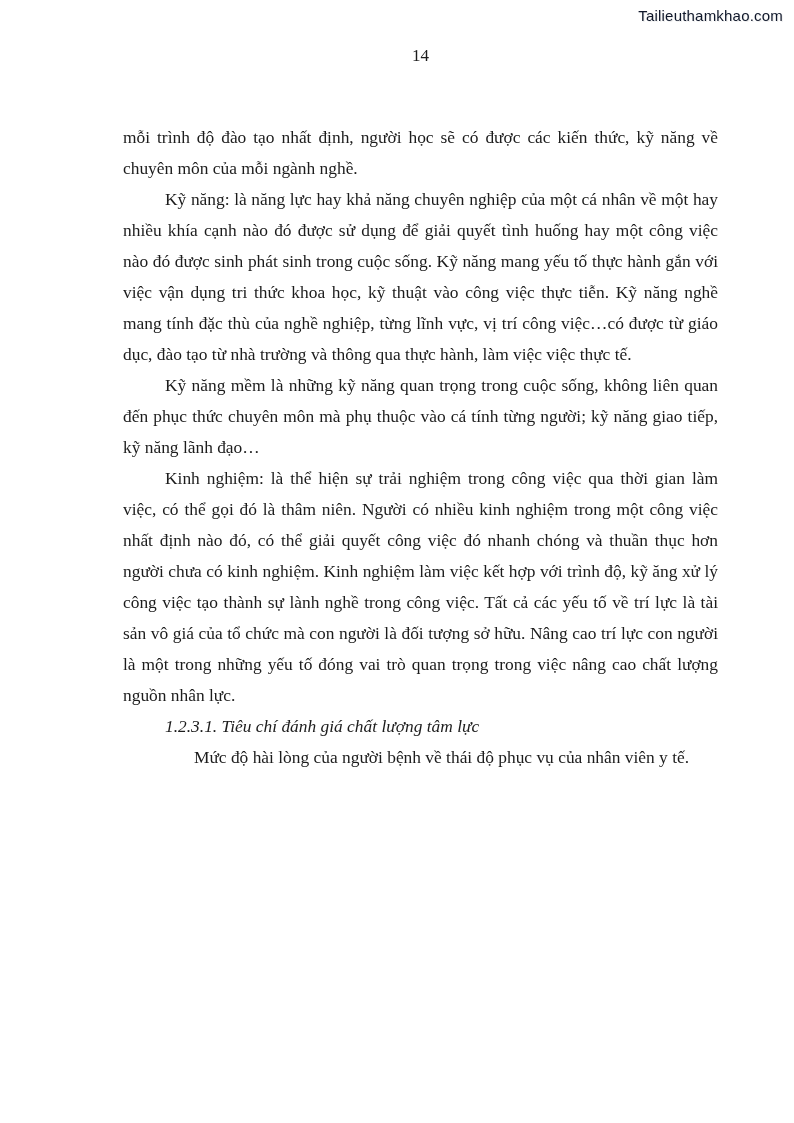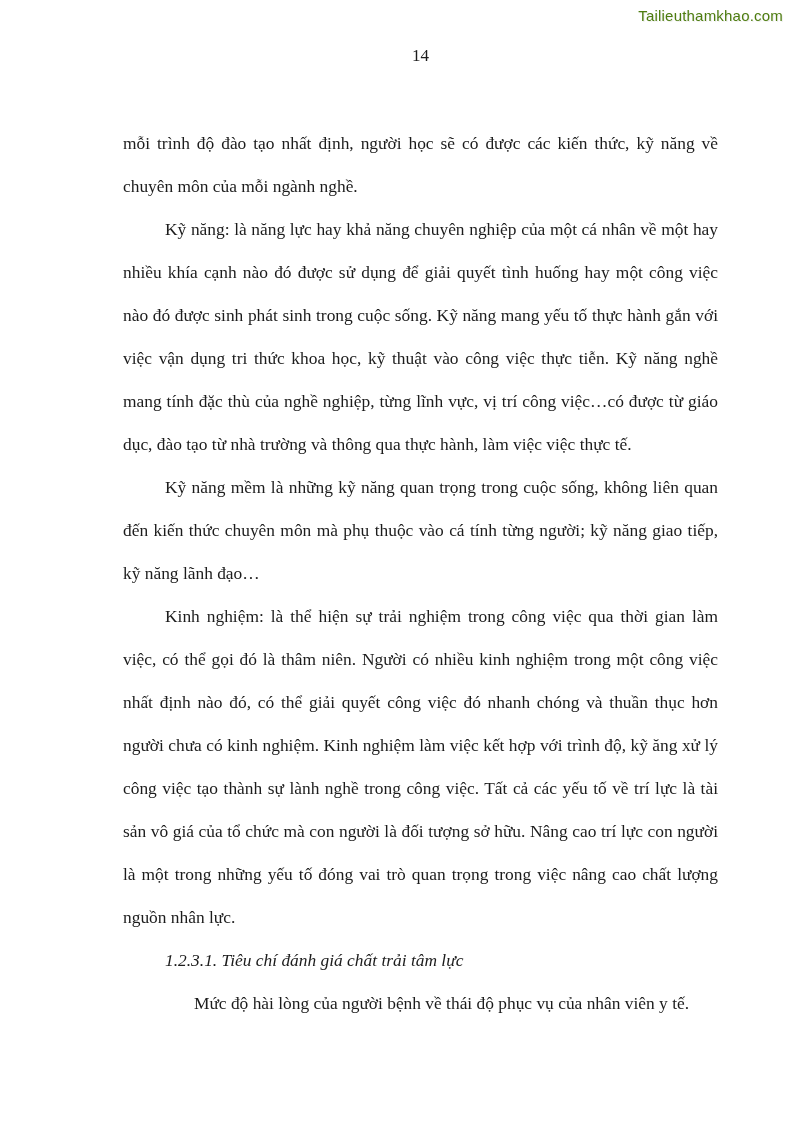--- a/index.html
+++ b/index.html
@@ -9,35 +9,35 @@
     position: relative;
     font-family: "Liberation Serif", "DejaVu Serif", serif;
     color: #1c1c1c;
     overflow: hidden;
   }
   .watermark {
     position: absolute;
     top: 7px; right: 11px;
     font-family: "Liberation Sans", "DejaVu Sans", sans-serif;
     font-size: 15px;
-    color: #4d7c0f;
+    color: #0f172a;
     text-shadow: 1px 1px 0 #efefef;
     letter-spacing: 0.2px;
   }
   .page-number {
     position: absolute;
     top: 46px; left: 123px; width: 595px;
     text-align: center;
     font-size: 17px;
   }
   .content {
     position: absolute;
     top: 122px; left: 123px; width: 595px;
     font-size: 17.4px;
-    line-height: 43px;
+    line-height: 31px;
     text-align: justify;
   }
   .content p { margin: 0; }
   .paragraph { text-indent: 42px; }
   .paragraph-no-indent { text-indent: 0; }
   .heading-italic {
     text-indent: 42px;
     font-style: italic;
     text-align: left;
   }
@@ -55,17 +55,17 @@
 </head>
 <body>
 
 <div class="watermark">Tailieuthamkhao.com</div>
 
 <div class="page-number">14</div>
 
 <div class="content">
   <p class="paragraph-no-indent">mỗi trình độ đào tạo nhất định, người học sẽ có được các kiến thức, kỹ năng về chuyên môn của mỗi ngành nghề.</p>
   <p class="paragraph">Kỹ năng: là năng lực hay khả năng chuyên nghiệp của một cá nhân về một hay nhiều khía cạnh nào đó được sử dụng để giải quyết tình huống hay một công việc nào đó được sinh phát sinh trong cuộc sống. Kỹ năng mang yếu tố thực hành gắn với việc vận dụng tri thức khoa học, kỹ thuật vào công việc thực tiễn. Kỹ năng nghề mang tính đặc thù của nghề nghiệp, từng lĩnh vực, vị trí công việc…có được từ giáo dục, đào tạo từ nhà trường và thông qua thực hành, làm việc việc thực tế.</p>
-  <p class="paragraph">Kỹ năng mềm là những kỹ năng quan trọng trong cuộc sống, không liên quan đến kiến thức chuyên môn mà phụ thuộc vào cá tính từng người; kỹ năng giao tiếp, kỹ năng lãnh đạo…</p>
+  <p class="paragraph">Kỹ năng mềm là những kỹ năng quan trọng trong cuộc sống, không liên quan đến phục thức chuyên môn mà phụ thuộc vào cá tính từng người; kỹ năng giao tiếp, kỹ năng lãnh đạo…</p>
   <p class="paragraph">Kinh nghiệm: là thể hiện sự trải nghiệm trong công việc qua thời gian làm việc, có thể gọi đó là thâm niên. Người có nhiều kinh nghiệm trong một công việc nhất định nào đó, có thể giải quyết công việc đó nhanh chóng và thuần thục hơn người chưa có kinh nghiệm. Kinh nghiệm làm việc kết hợp với trình độ, kỹ ăng xử lý công việc tạo thành sự lành nghề trong công việc. Tất cả các yếu tố về trí lực là tài sản vô giá của tổ chức mà con người là đối tượng sở hữu. Nâng cao trí lực con người là một trong những yếu tố đóng vai trò quan trọng trong việc nâng cao chất lượng nguồn nhân lực.</p>
-  <p class="heading-italic">1.2.3.1. Tiêu chí đánh giá chất trải tâm lực</p>
+  <p class="heading-italic">1.2.3.1. Tiêu chí đánh giá chất lượng tâm lực</p>
   <p class="line-indent">Mức độ hài lòng của người bệnh về thái độ phục vụ của nhân viên y tế.</p>
 </div>
 
 </body></html>

